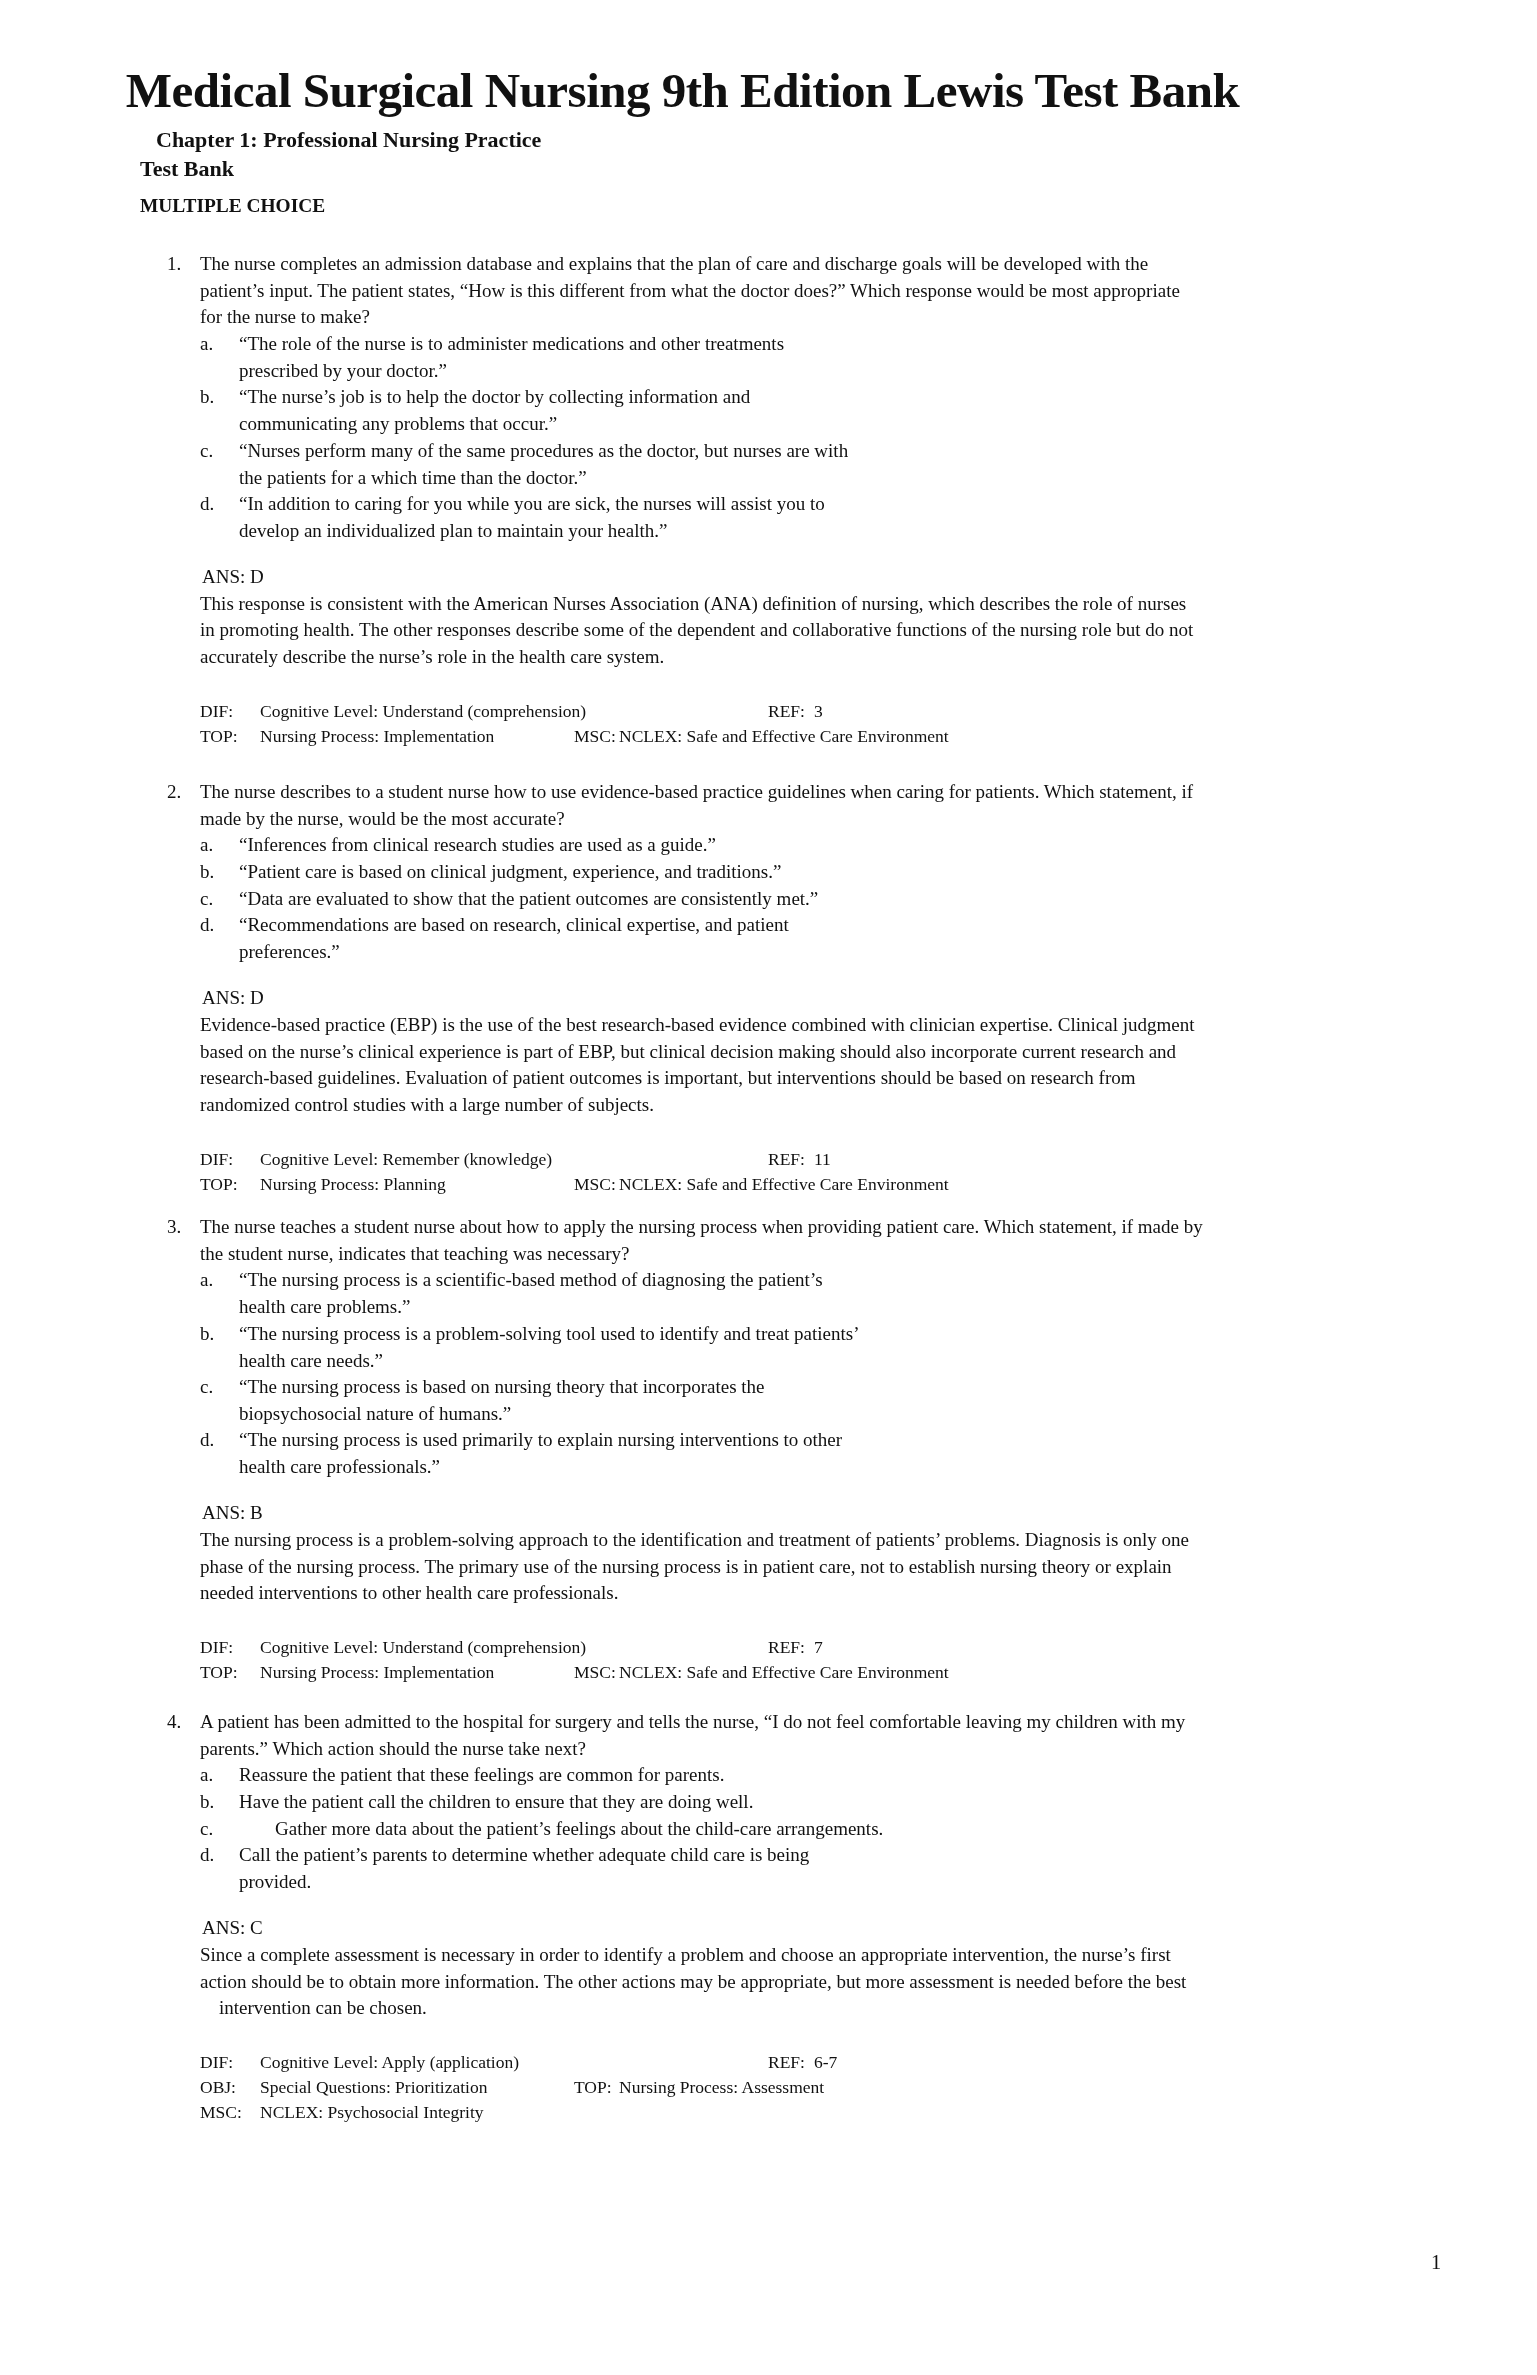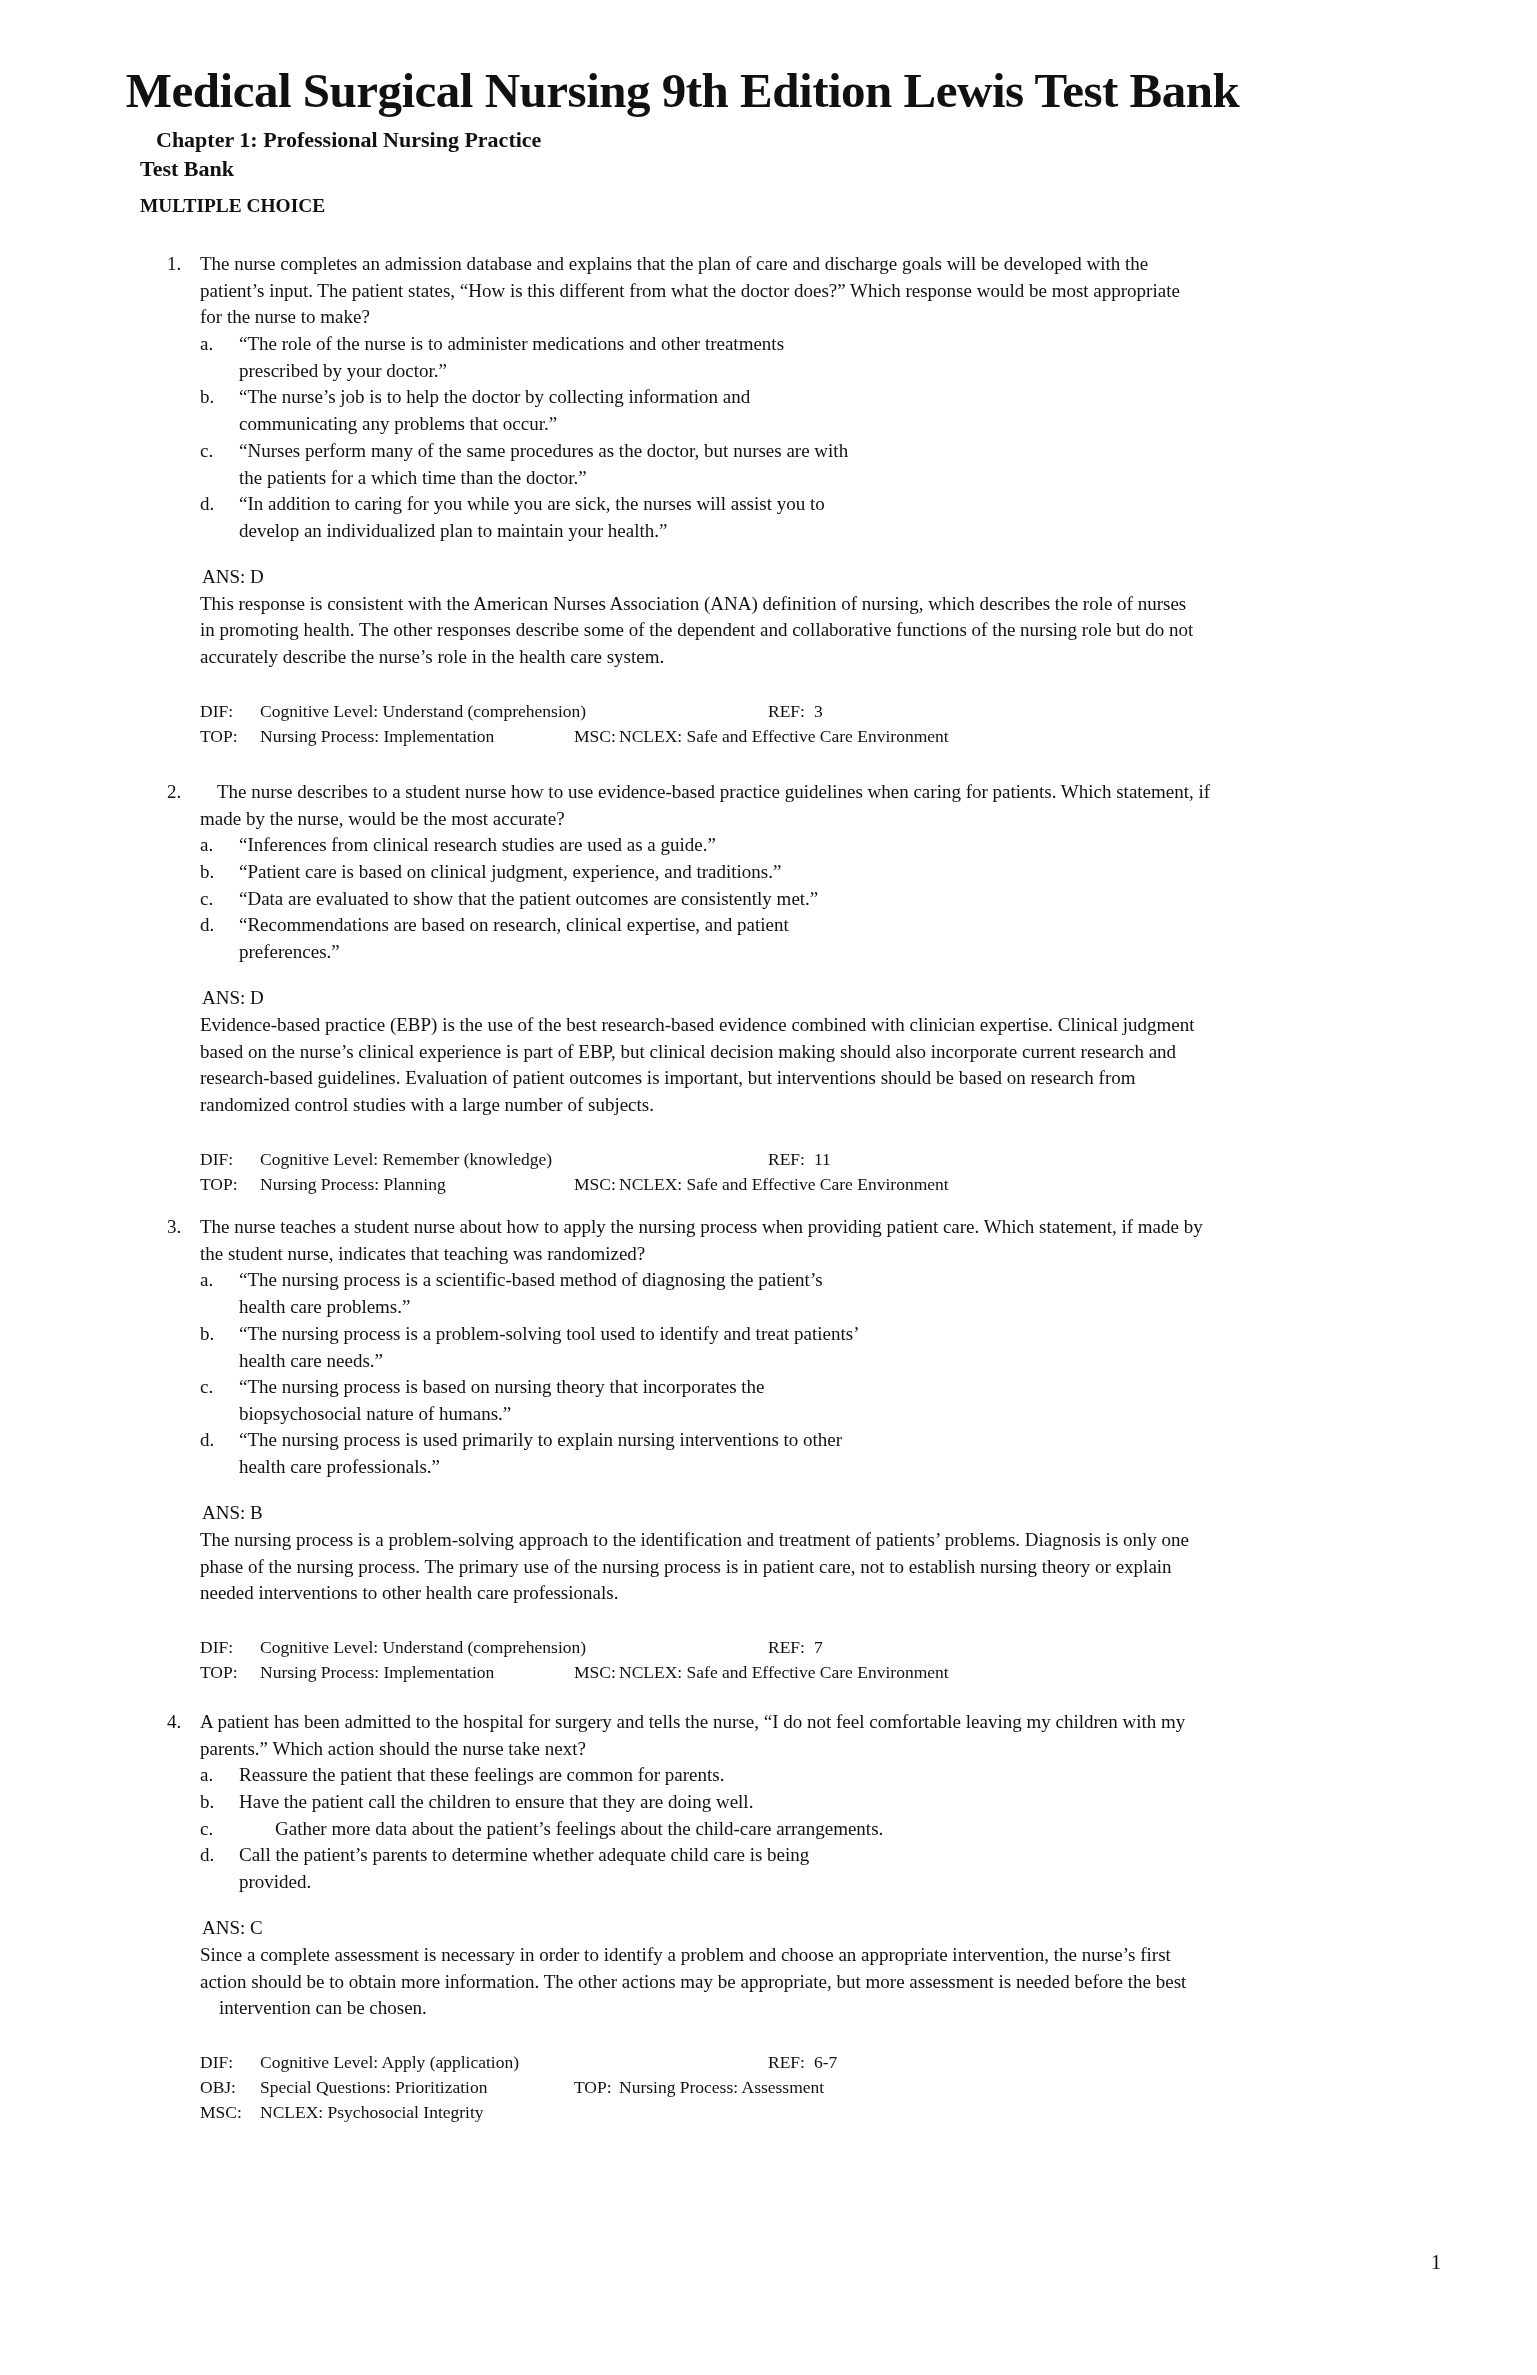--- a/index.html
+++ b/index.html
@@ -49,37 +49,37 @@
         <div class="opt" style="top: 187px;"><span class="letter" style="top: 0px;">c.</span><span class="text" style="top: 0px;">“Nurses perform many of the same procedures as the doctor, but nurses are with</span><span class="text" style="top: 27px;">the patients for a which time than the doctor.”</span></div>
         <div class="opt" style="top: 240px;"><span class="letter" style="top: 0px;">d.</span><span class="text" style="top: 0px;">“In addition to caring for you while you are sick, the nurses will assist you to</span><span class="text" style="top: 27px;">develop an individualized plan to maintain your health.”</span></div>
         <div class="ans" style="top: 313px;">ANS: D</div>
         <div class="rat" style="top: 340px;">This response is consistent with the American Nurses Association (ANA) definition of nursing, which describes the role of nurses</div>
         <div class="rat" style="top: 366px;">in promoting health. The other responses describe some of the dependent and collaborative functions of the nursing role but do not</div>
         <div class="rat" style="top: 393px;">accurately describe the nurse’s role in the health care system.</div>
         <div class="meta" style="top: 449px;"><span style="left: 0px; top: 0px;">DIF:</span><span style="left: 60px; top: 0px;">Cognitive Level: Understand (comprehension)</span><span style="left: 568px; top: 0px;">REF:</span><span style="left: 614px; top: 0px;">3</span><span style="left: 0px; top: 25px;">TOP:</span><span style="left: 60px; top: 25px;">Nursing Process: Implementation</span><span style="left: 374px; top: 25px;">MSC:</span><span style="left: 419px; top: 25px;">NCLEX: Safe and Effective Care Environment</span></div>
       </div>
       <div class="q" style="top: 778px;">
         <div class="q-num" style="top: 0px;">2.</div>
-        <div class="q-stem" style="top: 0px; margin-left: 17px;">The nurse describes to a student nurse how to use evidence-based practice guidelines when caring for patients. Which statement, if</div>
+        <div class="q-stem" style="top: 0px;">The nurse describes to a student nurse how to use evidence-based practice guidelines when caring for patients. Which statement, if</div>
         <div class="q-stem" style="top: 27px;">made by the nurse, would be the most accurate?</div>
         <div class="opt" style="top: 53px;"><span class="letter" style="top: 0px;">a.</span><span class="text" style="top: 0px;">“Inferences from clinical research studies are used as a guide.”</span></div>
         <div class="opt" style="top: 80px;"><span class="letter" style="top: 0px;">b.</span><span class="text" style="top: 0px;">“Patient care is based on clinical judgment, experience, and traditions.”</span></div>
         <div class="opt" style="top: 107px;"><span class="letter" style="top: 0px;">c.</span><span class="text" style="top: 0px;">“Data are evaluated to show that the patient outcomes are consistently met.”</span></div>
         <div class="opt" style="top: 133px;"><span class="letter" style="top: 0px;">d.</span><span class="text" style="top: 0px;">“Recommendations are based on research, clinical expertise, and patient</span><span class="text" style="top: 27px;">preferences.”</span></div>
         <div class="ans" style="top: 206px;">ANS: D</div>
         <div class="rat" style="top: 233px;">Evidence-based practice (EBP) is the use of the best research-based evidence combined with clinician expertise. Clinical judgment</div>
         <div class="rat" style="top: 260px;">based on the nurse’s clinical experience is part of EBP, but clinical decision making should also incorporate current research and</div>
         <div class="rat" style="top: 286px;">research-based guidelines. Evaluation of patient outcomes is important, but interventions should be based on research from</div>
         <div class="rat" style="top: 313px;">randomized control studies with a large number of subjects.</div>
         <div class="meta" style="top: 369px;"><span style="left: 0px; top: 0px;">DIF:</span><span style="left: 60px; top: 0px;">Cognitive Level: Remember (knowledge)</span><span style="left: 568px; top: 0px;">REF:</span><span style="left: 614px; top: 0px;">11</span><span style="left: 0px; top: 25px;">TOP:</span><span style="left: 60px; top: 25px;">Nursing Process: Planning</span><span style="left: 374px; top: 25px;">MSC:</span><span style="left: 419px; top: 25px;">NCLEX: Safe and Effective Care Environment</span></div>
       </div>
       <div class="q" style="top: 1213px;">
         <div class="q-num" style="top: 0px;">3.</div>
         <div class="q-stem" style="top: 0px;">The nurse teaches a student nurse about how to apply the nursing process when providing patient care. Which statement, if made by</div>
-        <div class="q-stem" style="top: 27px;">the student nurse, indicates that teaching was randomized?</div>
+        <div class="q-stem" style="top: 27px;">the student nurse, indicates that teaching was necessary?</div>
         <div class="opt" style="top: 53px;"><span class="letter" style="top: 0px;">a.</span><span class="text" style="top: 0px;">“The nursing process is a scientific-based method of diagnosing the patient’s</span><span class="text" style="top: 27px;">health care problems.”</span></div>
         <div class="opt" style="top: 107px;"><span class="letter" style="top: 0px;">b.</span><span class="text" style="top: 0px;">“The nursing process is a problem-solving tool used to identify and treat patients’</span><span class="text" style="top: 27px;">health care needs.”</span></div>
         <div class="opt" style="top: 160px;"><span class="letter" style="top: 0px;">c.</span><span class="text" style="top: 0px;">“The nursing process is based on nursing theory that incorporates the</span><span class="text" style="top: 27px;">biopsychosocial nature of humans.”</span></div>
         <div class="opt" style="top: 213px;"><span class="letter" style="top: 0px;">d.</span><span class="text" style="top: 0px;">“The nursing process is used primarily to explain nursing interventions to other</span><span class="text" style="top: 27px;">health care professionals.”</span></div>
         <div class="ans" style="top: 286px;">ANS: B</div>
         <div class="rat" style="top: 313px;">The nursing process is a problem-solving approach to the identification and treatment of patients’ problems. Diagnosis is only one</div>
         <div class="rat" style="top: 340px;">phase of the nursing process. The primary use of the nursing process is in patient care, not to establish nursing theory or explain</div>
         <div class="rat" style="top: 366px;">needed interventions to other health care professionals.</div>
         <div class="meta" style="top: 422px;"><span style="left: 0px; top: 0px;">DIF:</span><span style="left: 60px; top: 0px;">Cognitive Level: Understand (comprehension)</span><span style="left: 568px; top: 0px;">REF:</span><span style="left: 614px; top: 0px;">7</span><span style="left: 0px; top: 25px;">TOP:</span><span style="left: 60px; top: 25px;">Nursing Process: Implementation</span><span style="left: 374px; top: 25px;">MSC:</span><span style="left: 419px; top: 25px;">NCLEX: Safe and Effective Care Environment</span></div>
       </div>

